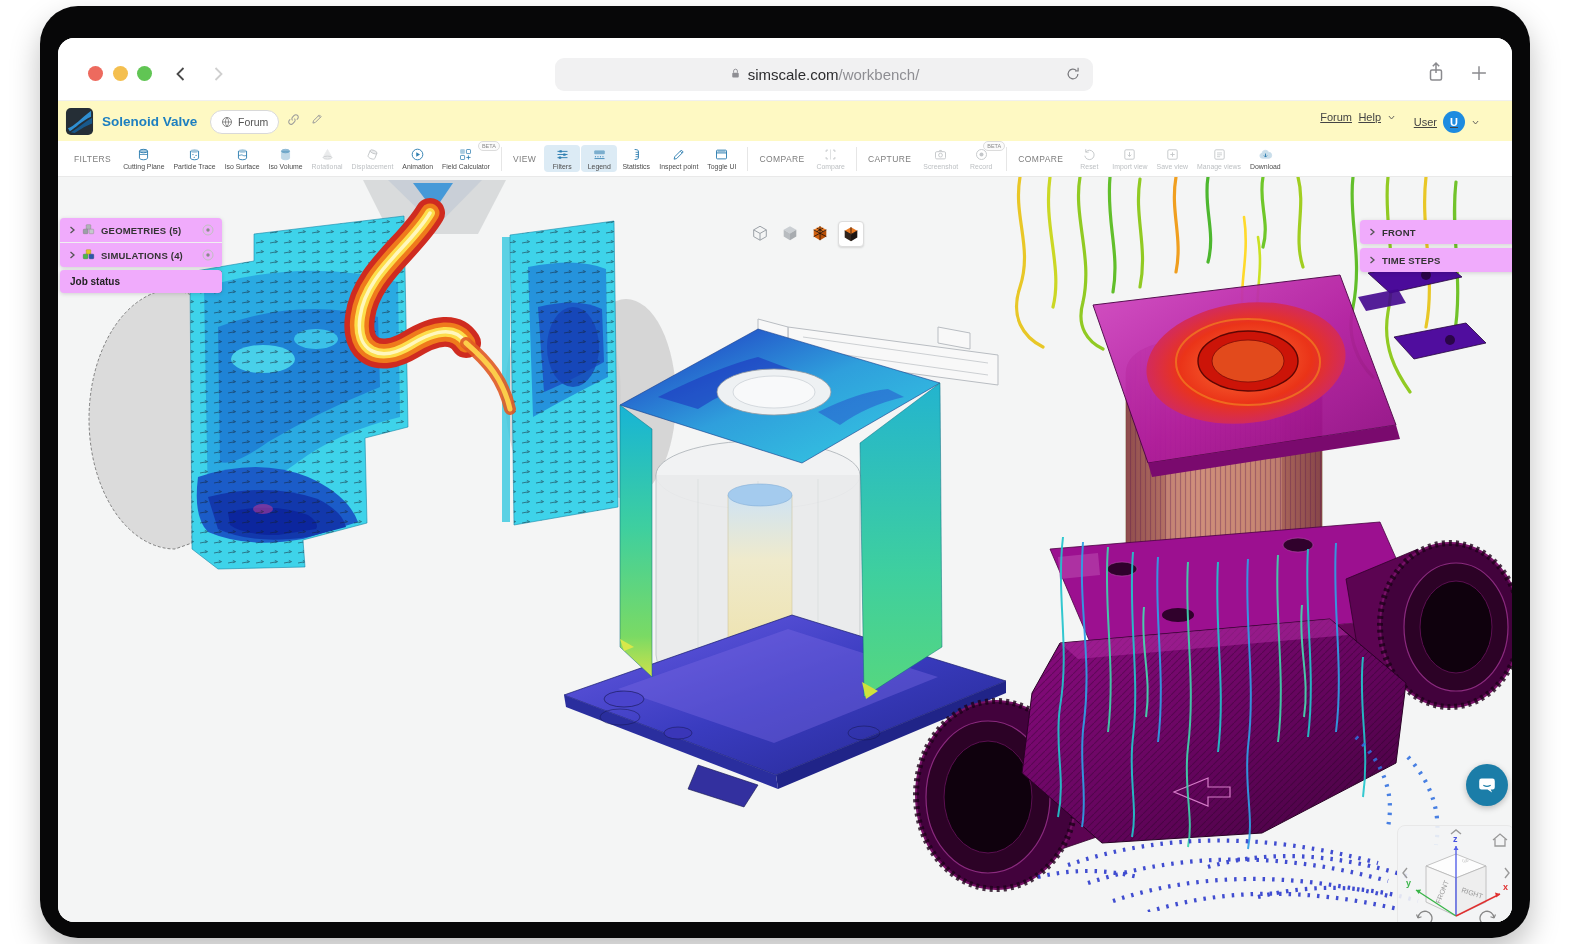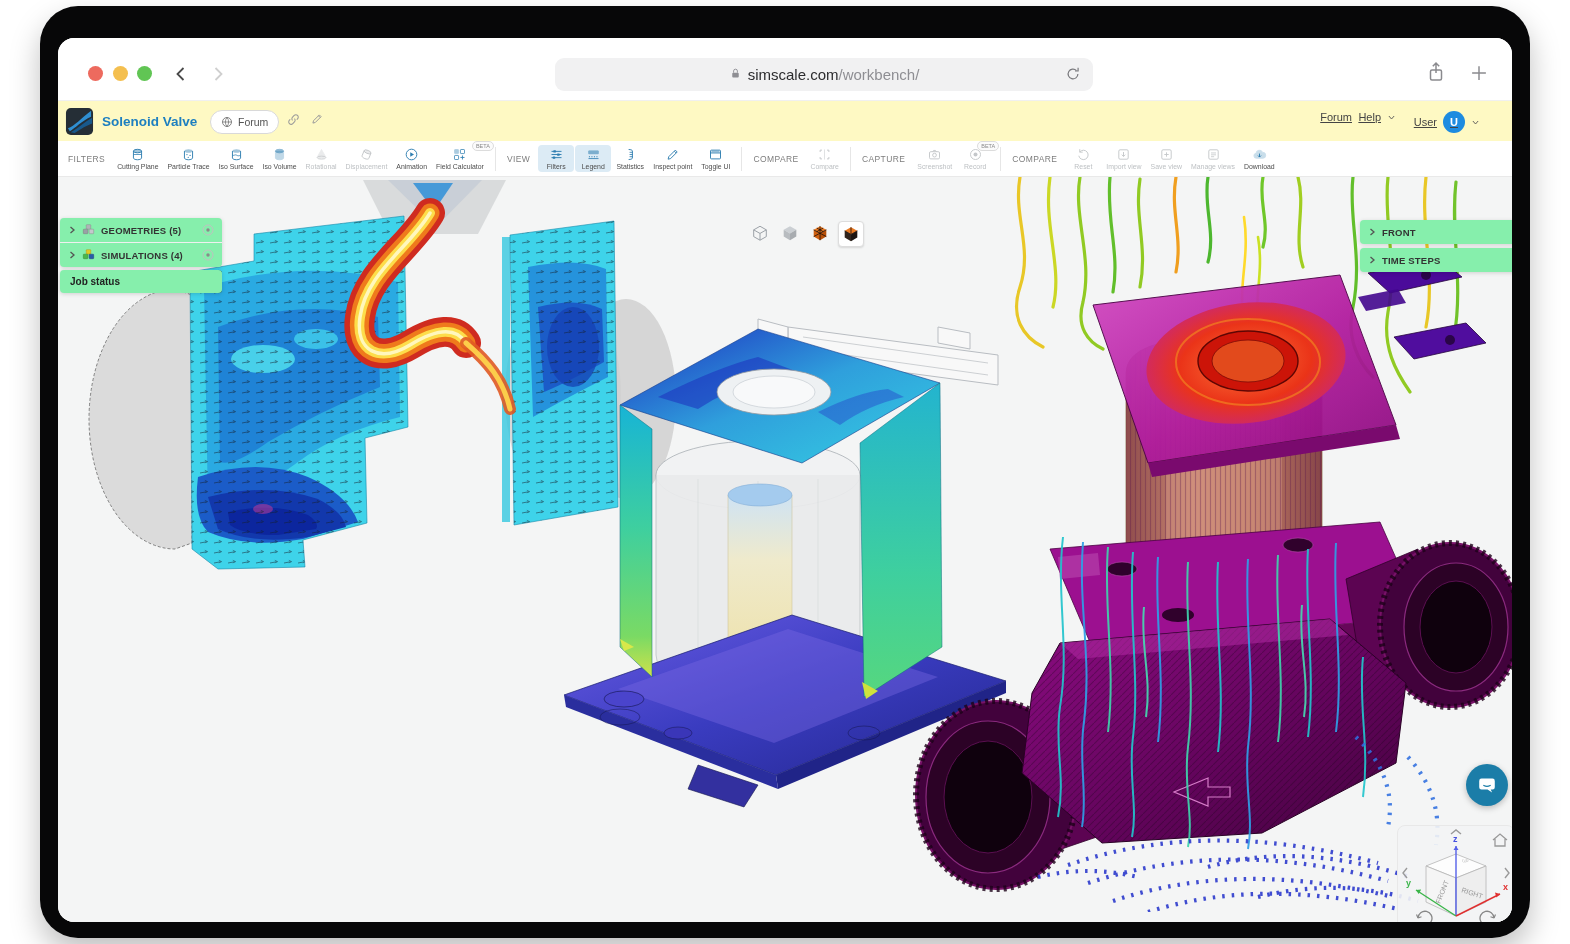--- a/index.html
+++ b/index.html
@@ -21,37 +21,37 @@
   
   .appheader{left:0;top:62px;width:100%;height:41px;background:#fef9c3;border-top:1px solid #f0f0f0;}
   .apptitle{font-size:13.5px;font-weight:bold;color:#1d7fc0;}
   .sharebtn{display:flex;align-items:center;gap:5px;height:22px;padding:0 10px;border:1px solid #d9d9d9;
             border-radius:13px;font-size:10.5px;color:#555;background:#fff;}
   .hmenu{display:flex;align-items:center;gap:6px;font-size:11px;color:#444;text-decoration:underline;}
   .avatar{width:22px;height:22px;border-radius:50%;background:#1d8be0;color:#fff;font-size:11px;font-weight:bold;
           display:flex;align-items:center;justify-content:center;}
   
   .toolbar{left:0;top:103px;width:100%;height:36px;background:#fff;border-bottom:1px solid #e9e9e9;
-           display:flex;align-items:center;padding-left:6px;box-sizing:border-box;}
+           display:flex;align-items:center;padding-left:12px;box-sizing:border-box;}
   .tb-group{display:flex;align-items:center;gap:1px;}
   .tb-label{font-size:8.5px;color:#7d7d7d;letter-spacing:.4px;margin:0 7px 0 4px;}
   .tb-btn{position:relative;display:flex;flex-direction:column;align-items:center;justify-content:center;
           gap:1px;padding:2px 4px;border-radius:4px;color:#2e7eb0;min-width:28px;cursor:pointer;}
   .tb-btn svg{width:15px;height:15px;display:block;}
   .tb-btn .lbl{font-size:6.9px;color:#4c4c4c;white-space:nowrap;}
   .tb-btn[data-state="disabled"]{color:#c4c7ca;}
   .tb-btn[data-state="disabled"] .lbl{color:#bdc0c3;}
   .tb-btn[data-state="active"]{background:#dcebf5;}
   .beta{position:absolute;top:-4px;right:-6px;font-size:5.5px;background:#fbfbfb;border:1px solid #dcdcdc;
         border-radius:5px;padding:0 3px;color:#8a8a8a;line-height:8px;}
   .tb-sep{width:1px;height:24px;background:#e6e6e6;margin:0 7px;}
   
   .viewport{left:0;top:139px;width:1454px;height:769px;background:#f4f5f5;border-radius:0 0 18px 18px;}
   
-  .card{background:#86efac;border-radius:4px;box-shadow:0 1px 4px rgba(0,0,0,.15);}
+  .card{background:#f0abfc;border-radius:4px;box-shadow:0 1px 4px rgba(0,0,0,.15);}
   .prow{display:flex;align-items:center;gap:6px;height:24px;padding:0 8px;font-size:9.5px;font-weight:bold;
         color:#333;letter-spacing:.2px;}
   .prow + .prow{border-top:1px solid #f0f0f0;}
   .prow .spacer{flex:1;}
   .viscircle svg{width:12px;height:12px;display:block;}
   .chev svg{width:8px;height:8px;display:block;}
   .jobrow{height:23px;display:flex;align-items:center;padding:0 10px;font-size:10px;font-weight:bold;color:#222;}
   
   .vmode{display:flex;gap:6px;}
   .vmode .vb{width:24px;height:24px;display:flex;align-items:center;justify-content:center;border-radius:4px;}

